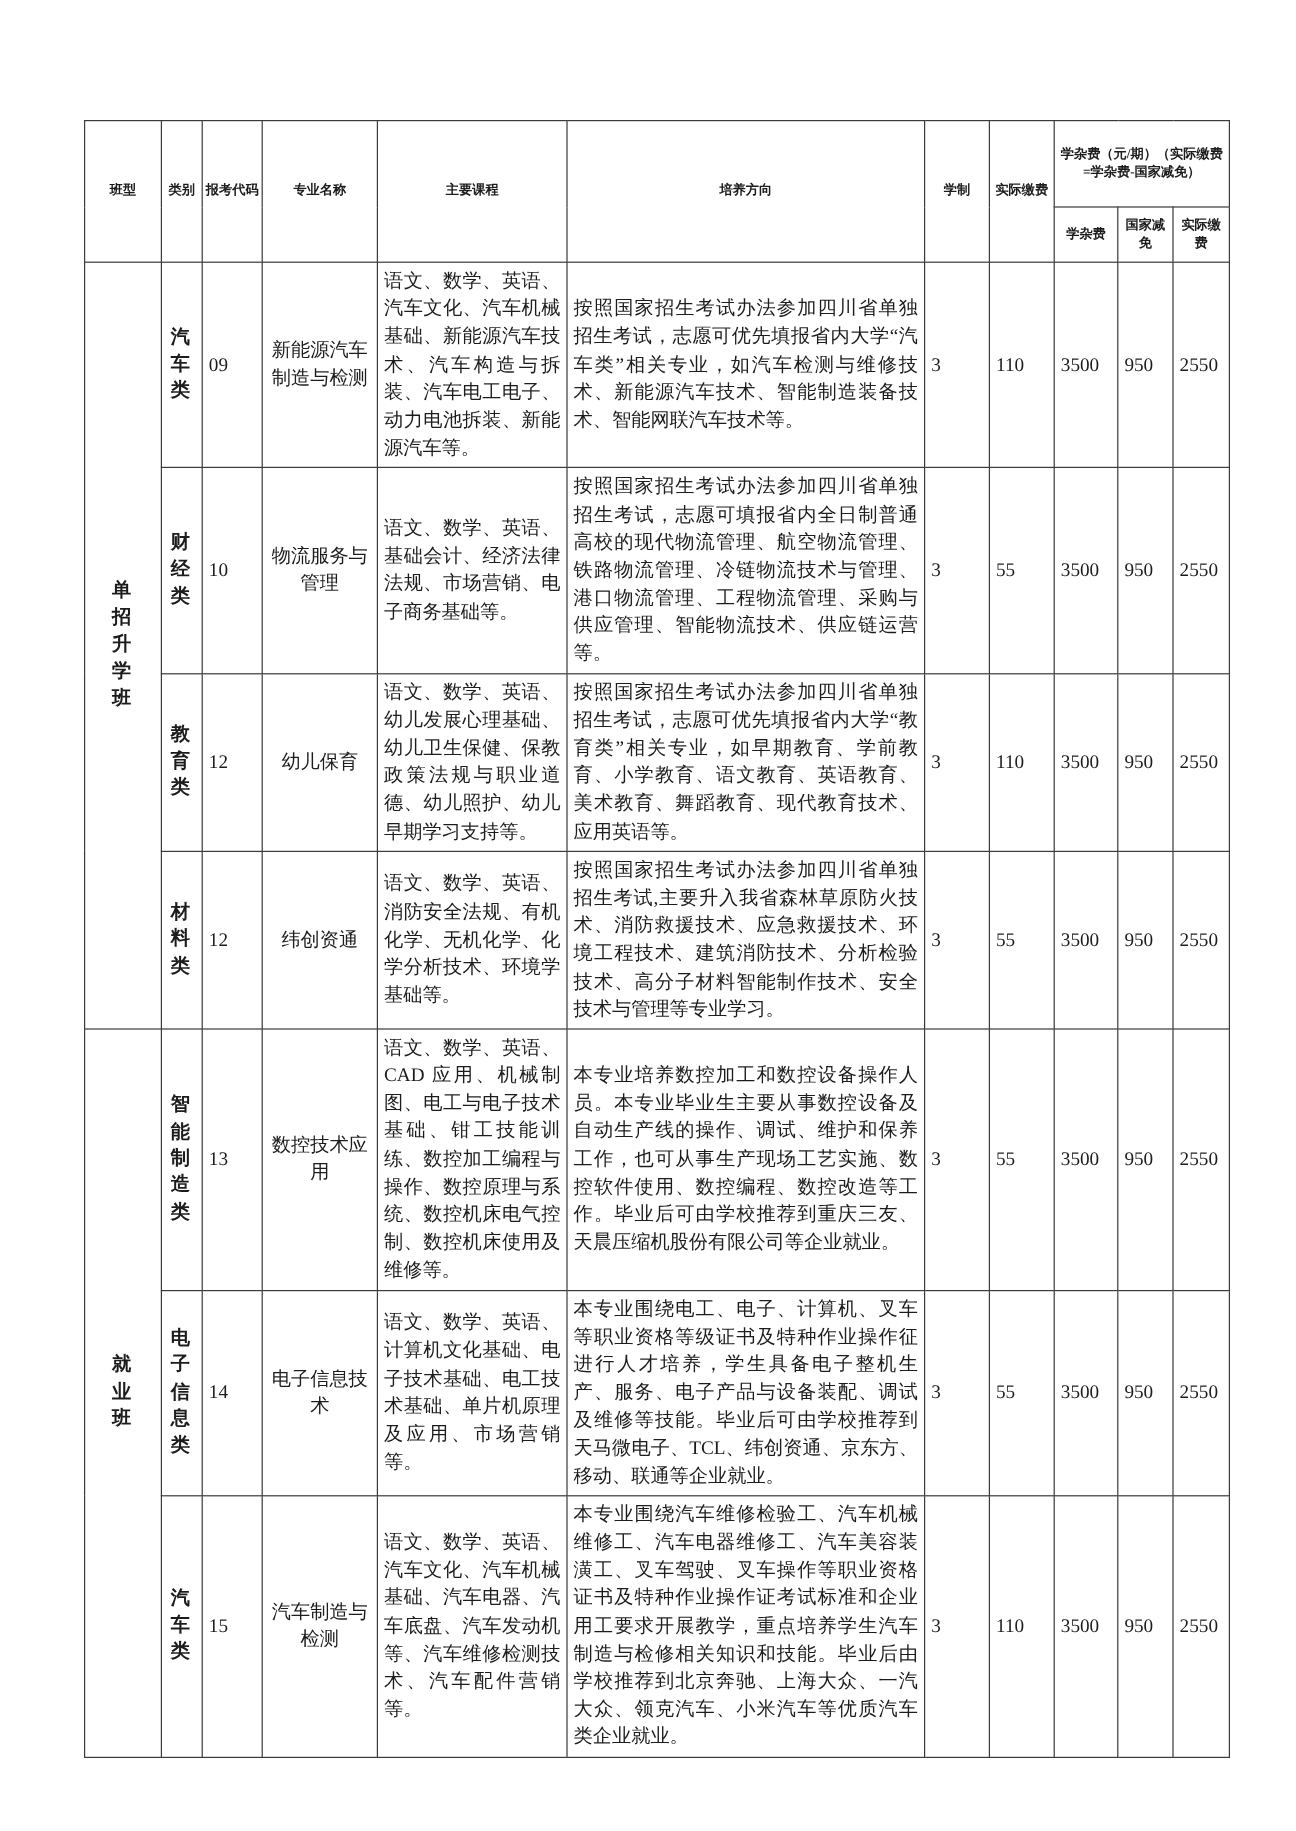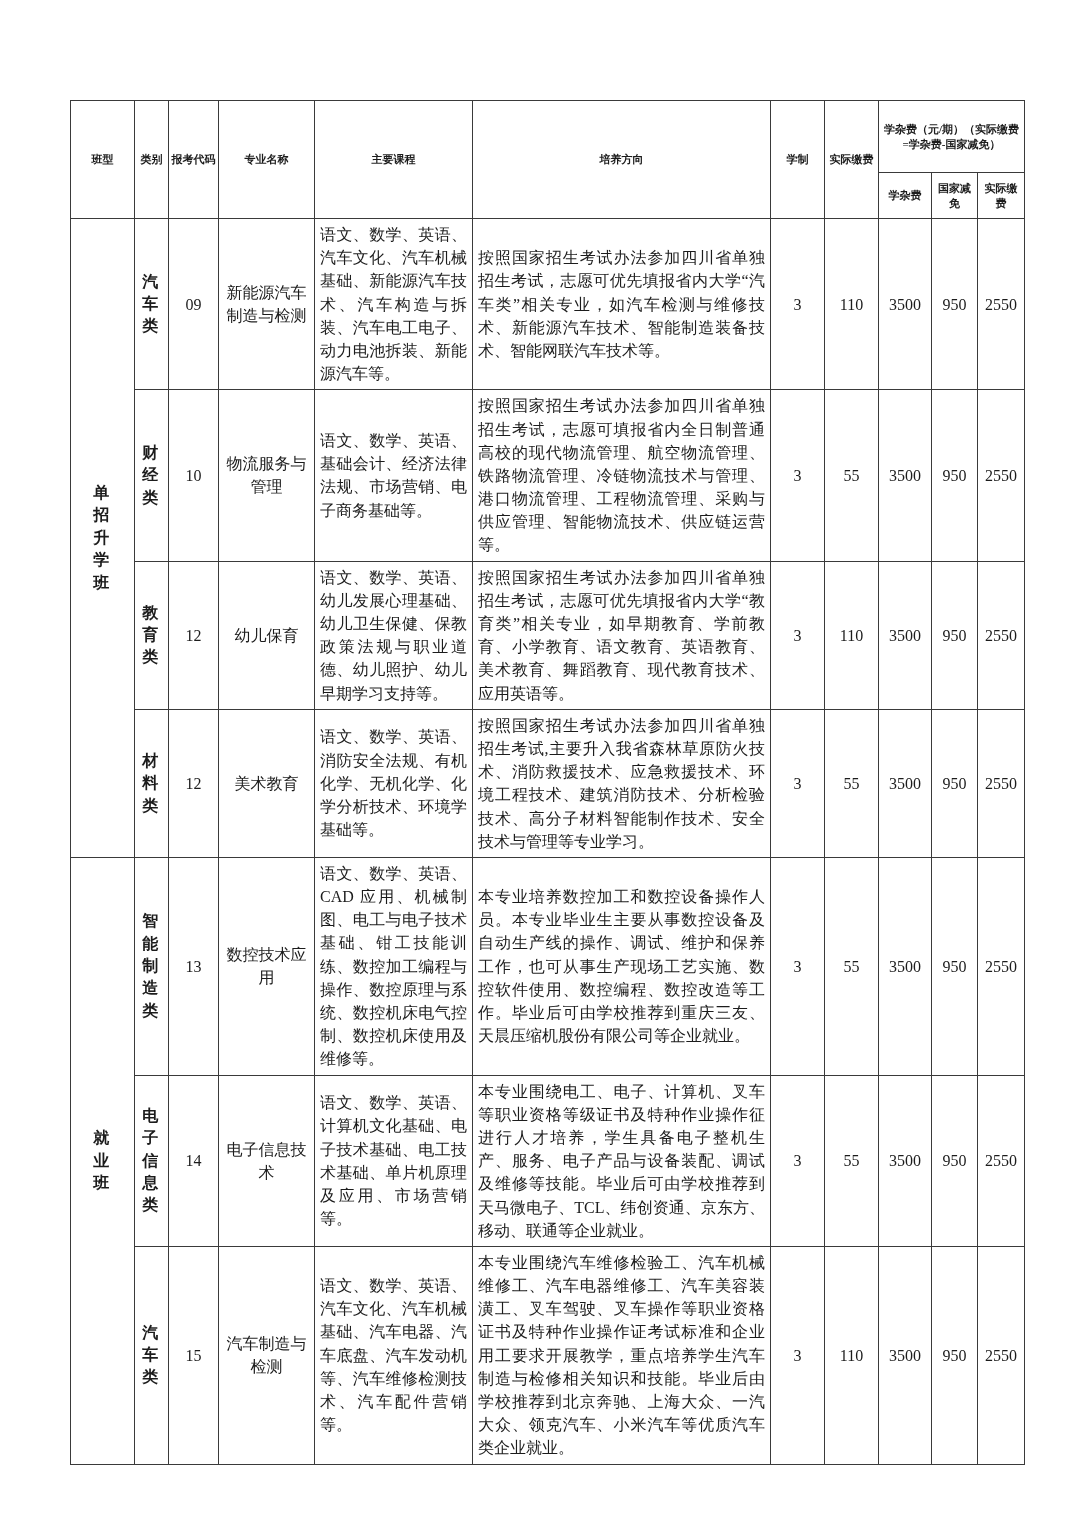--- a/index.html
+++ b/index.html
@@ -43,21 +43,20 @@
     padding: 2px 1px;
   }
   .vtext {
     width: 1.15em;
     margin: 0 auto;
     word-break: break-all;
     line-height: 1.4;
     text-align: left;
   }
   td.c-code, td.c-num {
-    text-align: center;
   }
   td.c-major {
     text-align: center;
     padding: 2px 4px;
   }
   td.c-courses {
     text-align: justify;
     padding: 2px 6px;
   }
   td.c-dir {
@@ -154,21 +153,21 @@
         <td class="c-num">110</td>
         <td class="c-num">3500</td>
         <td class="c-num">950</td>
         <td class="c-num">2550</td>
       </tr>
       <tr class="r3">
         <td class="c-cat">
             <div class="vtext">材料类</div>
           </td>
         <td class="c-code">12</td>
-        <td class="c-major">美术教育</td>
+        <td class="c-major">纬创资通</td>
         <td class="c-courses">语文、数学、英语、消防安全法规、有机化学、无机化学、化学分析技术、环境学基础等。</td>
         <td class="c-dir">按照国家招生考试办法参加四川省单独招生考试,主要升入我省森林草原防火技术、消防救援技术、应急救援技术、环境工程技术、建筑消防技术、分析检验技术、高分子材料智能制作技术、安全技术与管理等专业学习。</td>
         <td class="c-num">3</td>
         <td class="c-num">55</td>
         <td class="c-num">3500</td>
         <td class="c-num">950</td>
         <td class="c-num">2550</td>
       </tr>
 
       <tr class="r4">

